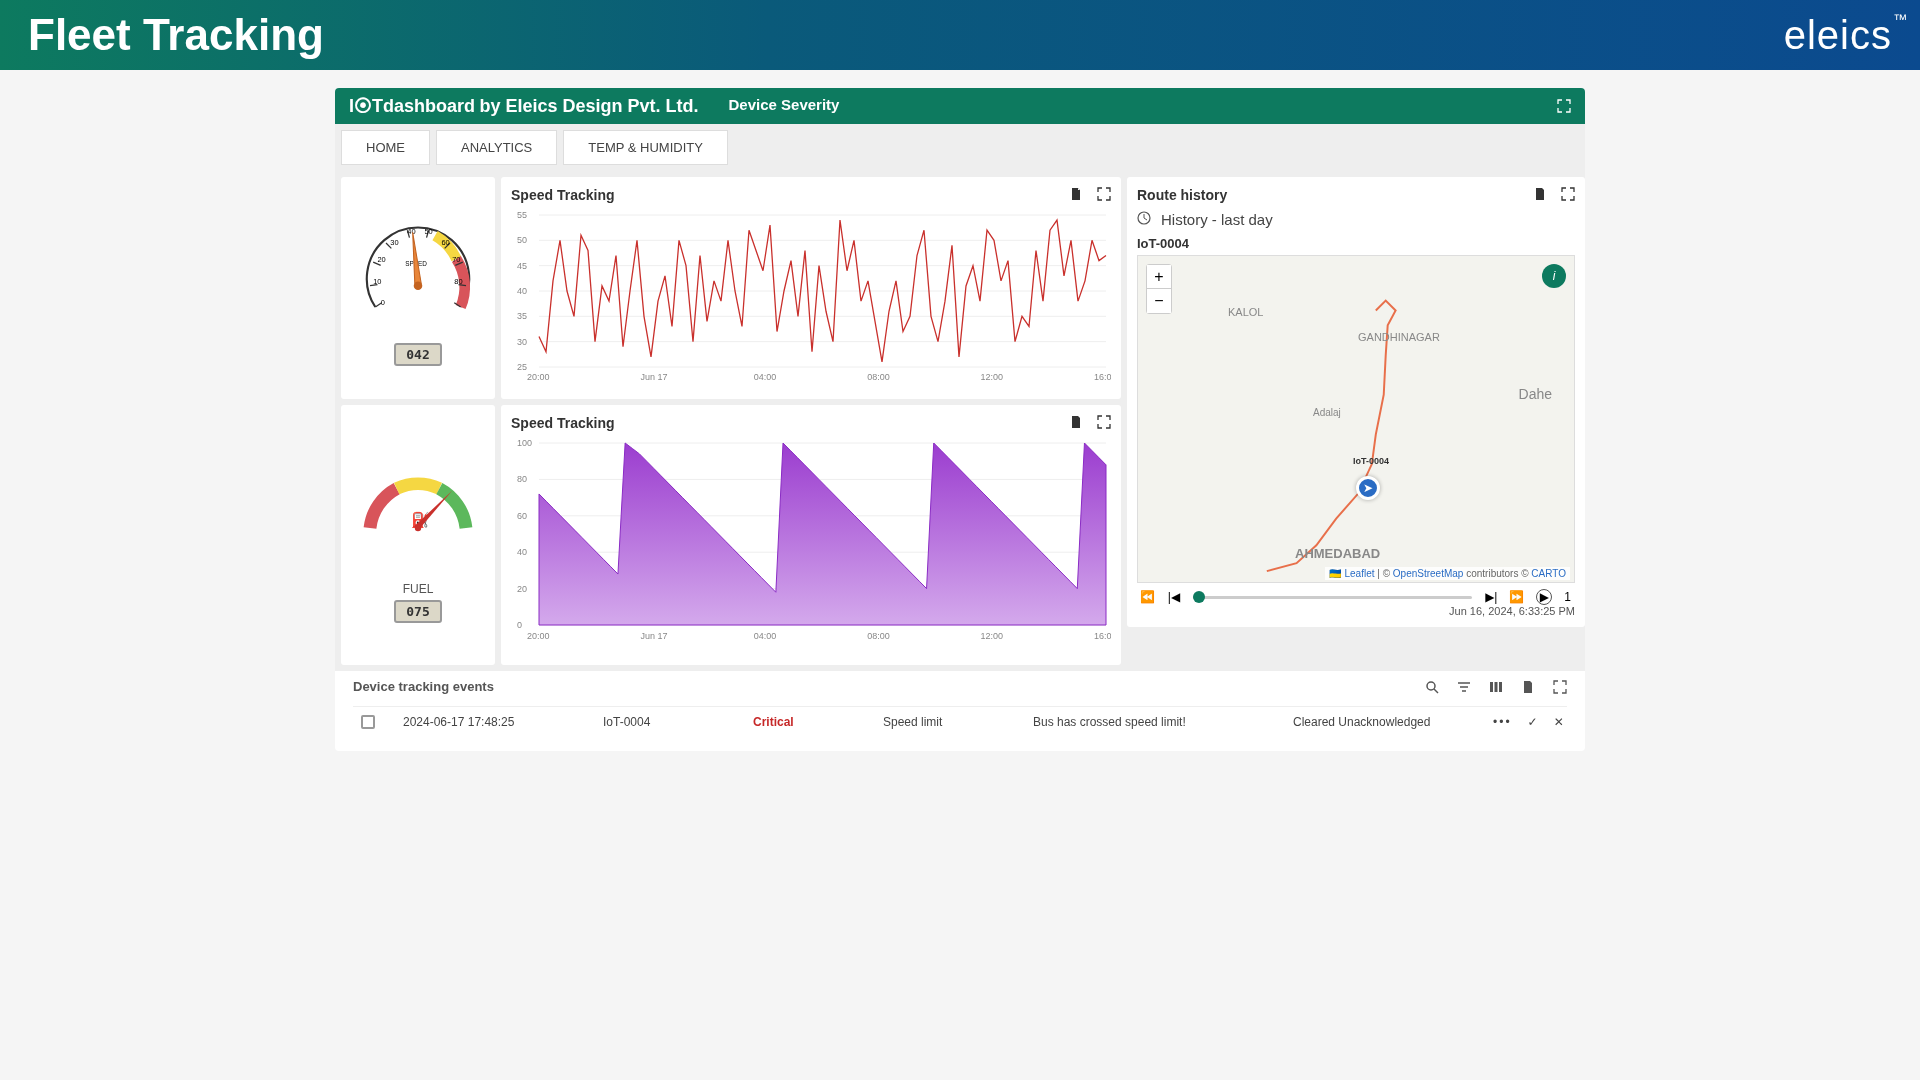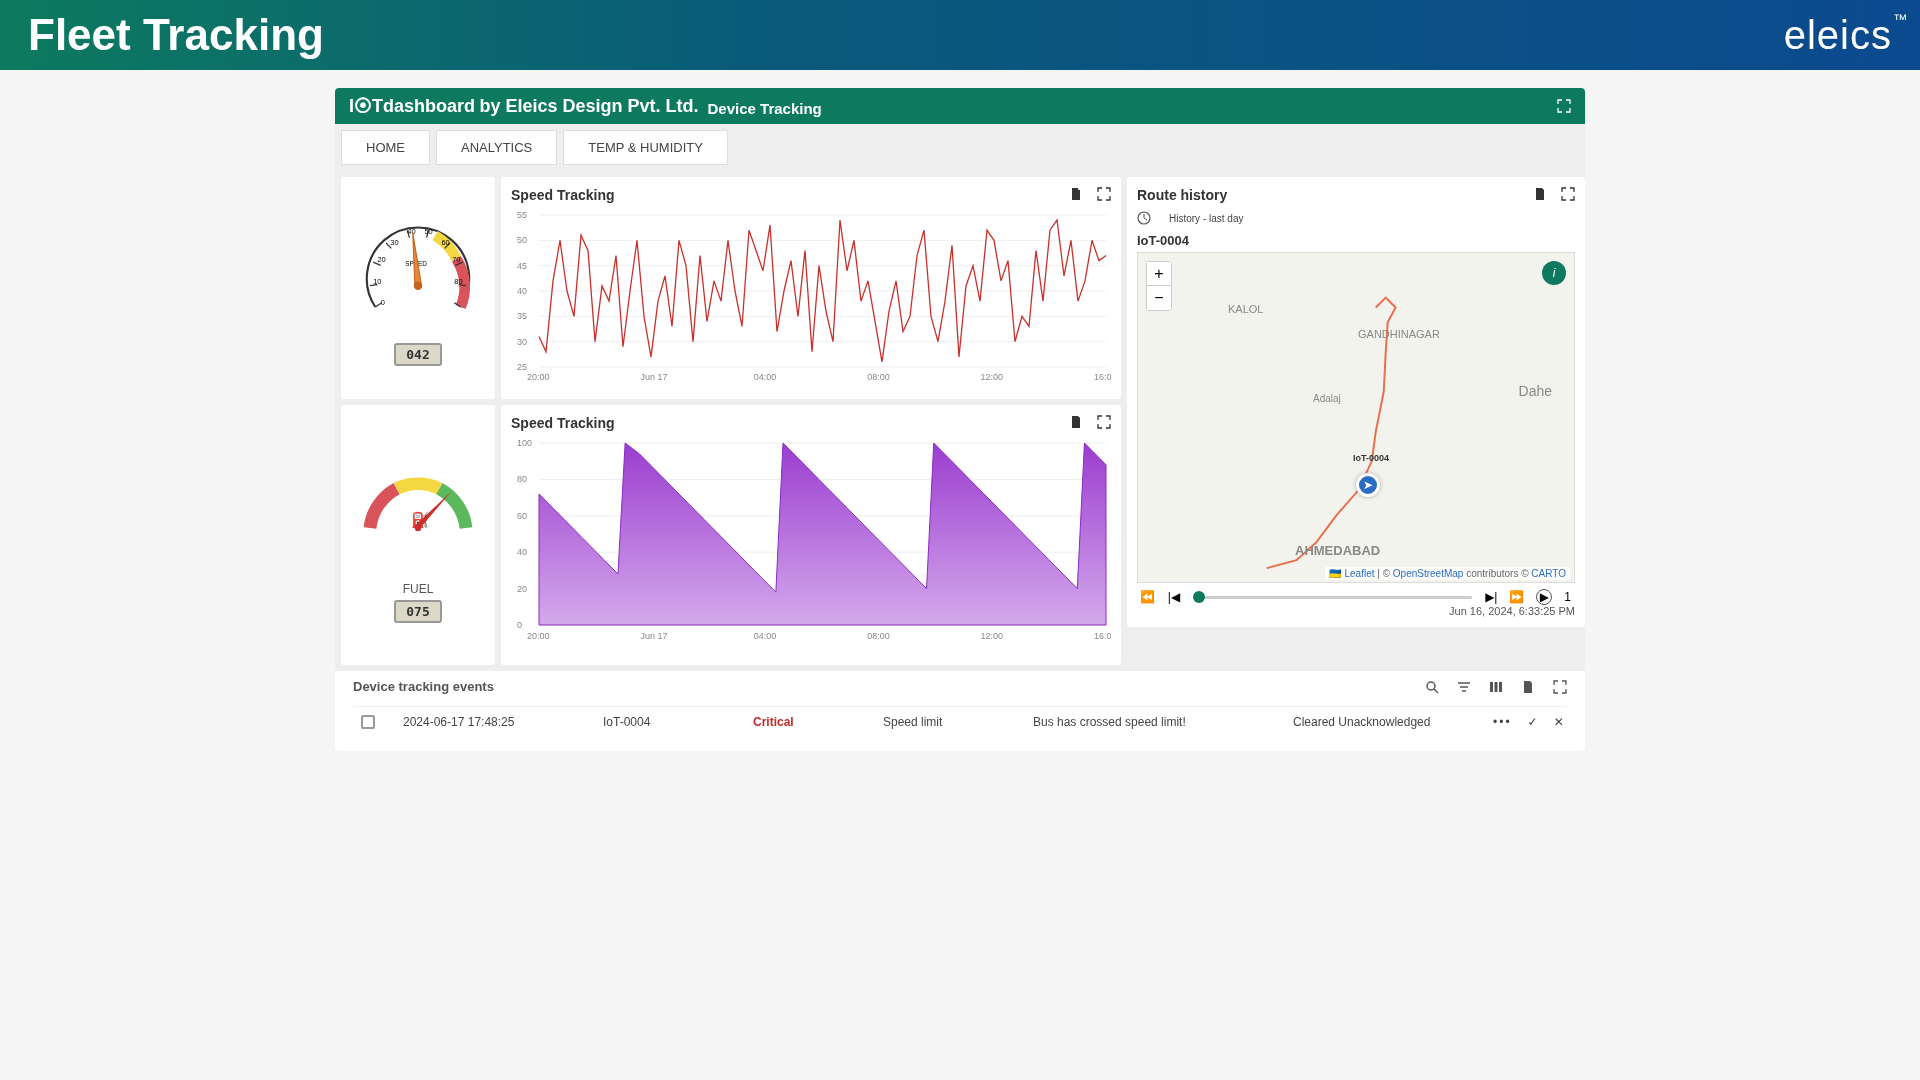--- a/index.html
+++ b/index.html
@@ -3,39 +3,39 @@
 <meta charset="utf-8">
 <style>
 *{box-sizing:border-box;margin:0;padding:0;font-family:Arial,Helvetica,sans-serif}
 body{background:#f5f5f5;width:1920px;height:1080px;overflow:hidden}
 .top-banner{height:70px;background:linear-gradient(90deg,#0d7a5f 0%,#0a5a7a 40%,#0b4a8f 100%);display:flex;align-items:center;justify-content:space-between;padding:0 28px}
 .top-banner h1{color:#fff;font-size:44px;font-weight:bold}
 .brand-logo{color:#fff;font-size:40px;font-weight:500;letter-spacing:1px;position:relative}
 .brand-logo::after{content:"™";font-size:14px;position:absolute;top:-2px;right:-16px}
 .app-frame{margin:18px auto 0;width:1250px;background:#fff;border-radius:4px;overflow:hidden}
 .app-header{background:#0d7a5f;color:#fff;height:36px;display:flex;align-items:center;padding:0 14px;justify-content:space-between}
-.app-header-left{display:flex;align-items:flex-end;gap:9px}
+.app-header-left{display:flex;align-items:flex-start;gap:30px}
 .app-logo{font-weight:bold;font-size:18px}
 .app-title{font-size:15px;font-weight:bold}
 .fullscreen-icon{width:14px;height:14px;display:inline-block}
 .tabs-row{display:flex;gap:6px;padding:6px;background:#eee}
 .tab{background:#fff;padding:9px 24px;font-size:13px;color:#444;cursor:pointer;border:1px solid #ddd}
 .grid{display:grid;grid-template-columns:154px 620px 458px;gap:6px;padding:6px;background:#eee}
 .card{background:#fff;border-radius:3px;padding:10px;position:relative}
 .card-title{font-size:14px;font-weight:bold;color:#333;margin-bottom:4px}
 .card-icons{position:absolute;top:10px;right:10px;display:flex;gap:14px}
 .icon{width:14px;height:14px;display:inline-block}
 .gauge-card{display:flex;flex-direction:column;align-items:center;justify-content:center;height:222px}
 .gauge-svg{width:128px;height:128px}
 .lcd{background:#dcd8c8;border:2px solid #999;border-radius:3px;padding:2px 10px;font-family:monospace;font-size:13px;font-weight:bold;color:#333;margin-top:4px}
 .fuel-label{font-size:12px;color:#555;margin-top:6px}
 .chart-card{height:222px}
 .chart-svg{width:100%;height:178px}
 .map-card{grid-row:span 2;height:450px;display:flex;flex-direction:column}
-.history-row{display:flex;align-items:center;gap:18px;font-size:10px;color:#444;margin:4px 0}
+.history-row{display:flex;gap:10px;font-size:15px;color:#444;margin:4px 0}
 .device-id{font-size:13px;font-weight:bold;color:#333;margin-top:4px}
 .map-box{flex:1;background:#f3f3ee;border:1px solid #ddd;position:relative;margin-top:4px;overflow:hidden}
 .map-zoom{position:absolute;top:8px;left:8px;background:#fff;border:1px solid #ccc;border-radius:3px;display:flex;flex-direction:column}
 .map-zoom button{width:24px;height:24px;border:none;background:#fff;font-size:16px;cursor:pointer;border-bottom:1px solid #ccc}
 .map-zoom button:last-child{border-bottom:none}
 .map-info{position:absolute;top:8px;right:8px;width:24px;height:24px;border-radius:50%;background:#0d7a5f;display:flex;align-items:center;justify-content:center;color:#fff;font-size:12px;font-style:italic}
 .map-label{position:absolute;font-size:11px;color:#888}
 .map-attr{position:absolute;bottom:2px;right:4px;font-size:10px;color:#666;background:rgba(255,255,255,.8);padding:1px 4px}
 .map-attr a{color:#2a6cc4;text-decoration:none}
 .player{display:flex;align-items:center;gap:12px;padding:6px 4px;font-size:12px}
@@ -66,21 +66,21 @@
   <div class="brand-logo">eleics</div>
 </div>
 
 <div class="app-frame">
   <div class="app-header">
     <div class="app-header-left">
       <div>
         <span class="app-logo">I⦿Tdashboard</span>
         <span class="app-logo sub">by Eleics Design Pvt. Ltd.</span>
       </div>
-      <div class="app-title">Device Tracking</div>
+      <div class="app-title">Device Severity</div>
     </div>
     <span class="fullscreen-icon">
       <svg viewBox="0 0 14 14">
           <path d="M1 5V1h4M9 1h4v4M13 9v4H9M5 13H1V9" stroke="#fff" stroke-width="1.3" fill="none"></path>
         </svg>
     </span>
   </div>
 
   <div class="tabs-row">
     <div class="tab">HOME</div>
@@ -189,21 +189,21 @@
         <div class="map-zoom">
           <button>+</button>
           <button>−</button>
         </div>
         <div class="map-info">i</div>
         <svg class="route-path" viewBox="0 0 440 340">
           <polyline points="240,55 250,45 260,55 252,70 250,100 248,140 240,180 236,210 222,240 200,265 180,292 160,310 130,318" fill="none" stroke="#e86f4a" stroke-width="2"></polyline>
         </svg>
         <span class="map-label" style="top:50px;left:90px">KALOL</span>
         <span class="map-label" style="top:75px;left:220px">GANDHINAGAR</span>
-        <span class="map-label" style="top:140px;left:175px;font-size:10px">Adalaj</span>
+        <span class="map-label" style="top:151px;left:175px;font-size:10px">Adalaj</span>
         <span class="map-label" style="top:290px;left:157px;font-size:13px;font-weight:bold">AHMEDABAD</span>
 
         <span class="map-label" style="top:130px;right:22px;font-size:14px">Dahe</span>
         <span class="map-label" style="top:200px;left:215px;font-size:9px;color:#333;font-weight:bold">IoT-0004</span>
         <div class="marker" style="top:220px;left:218px"></div>
         <div class="map-attr">
           <span style="color:#2a6cc4">🇺🇦 </span><a>Leaflet</a><span> | © </span><a>OpenStreetMap</a><span> contributors © </span><a>CARTO</a>
         </div>
       </div>
       <div class="player">

